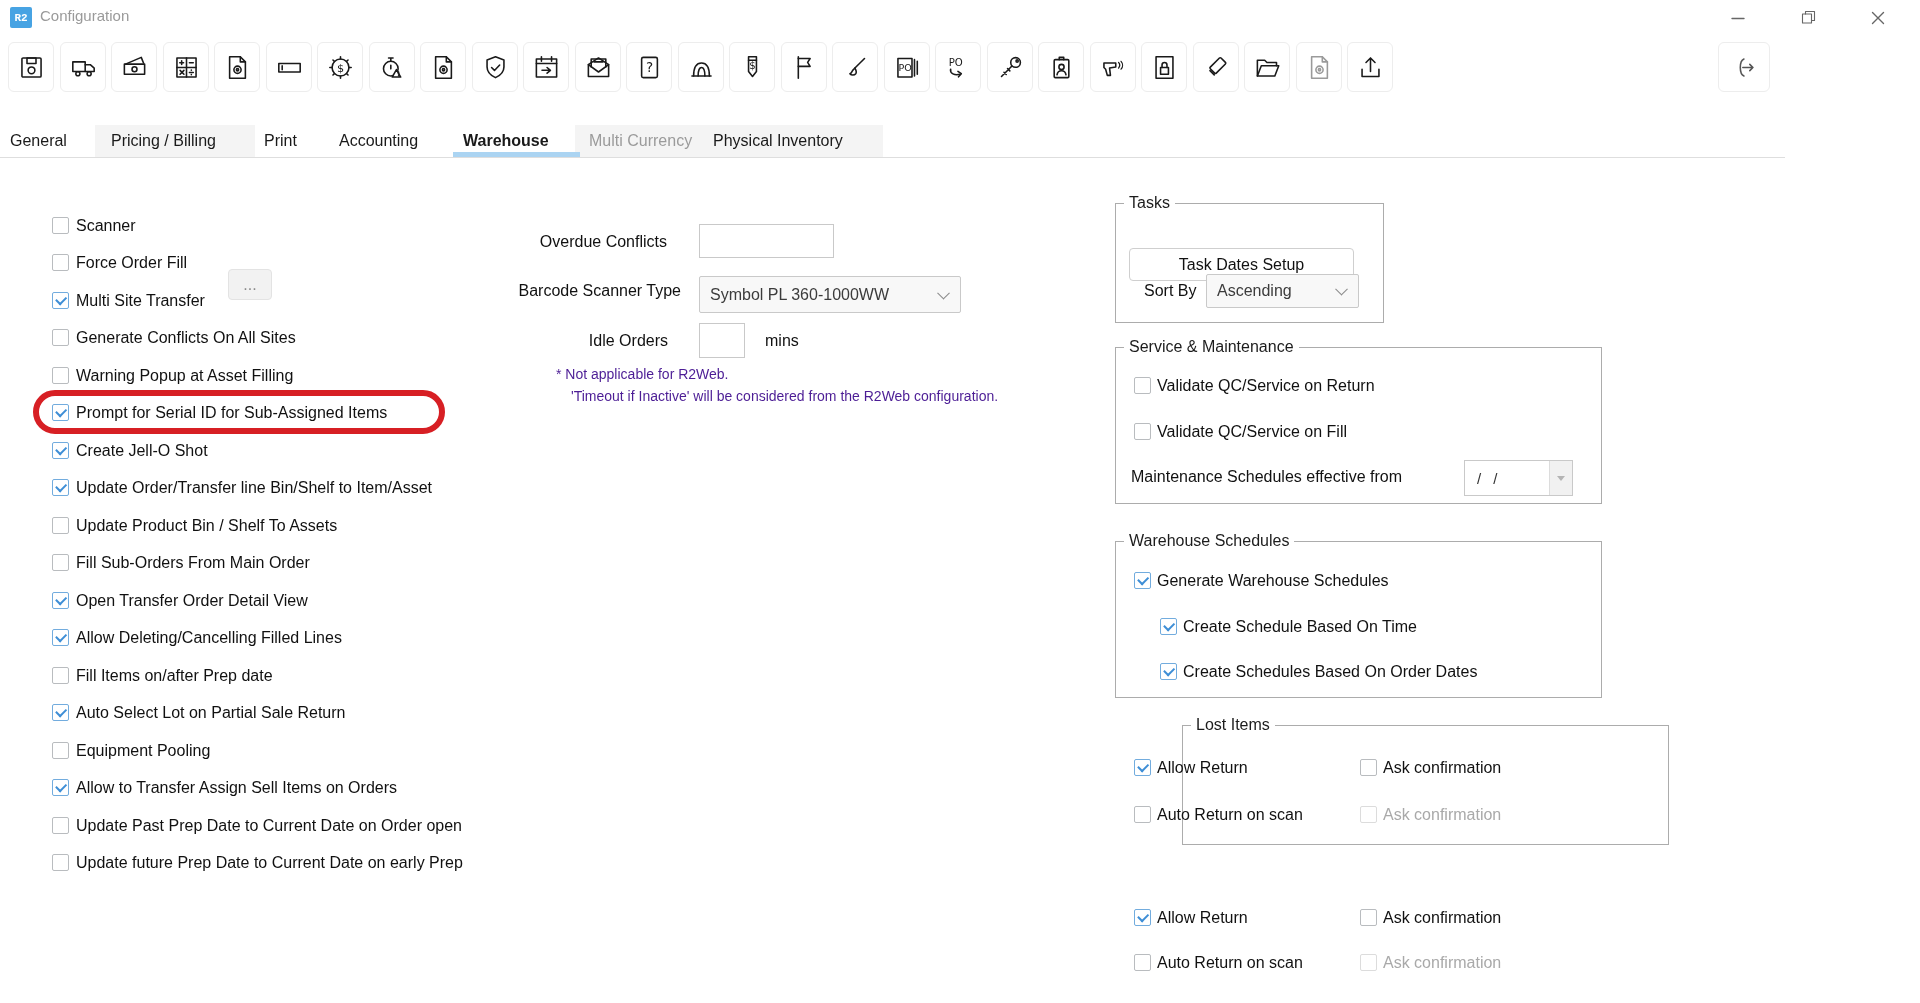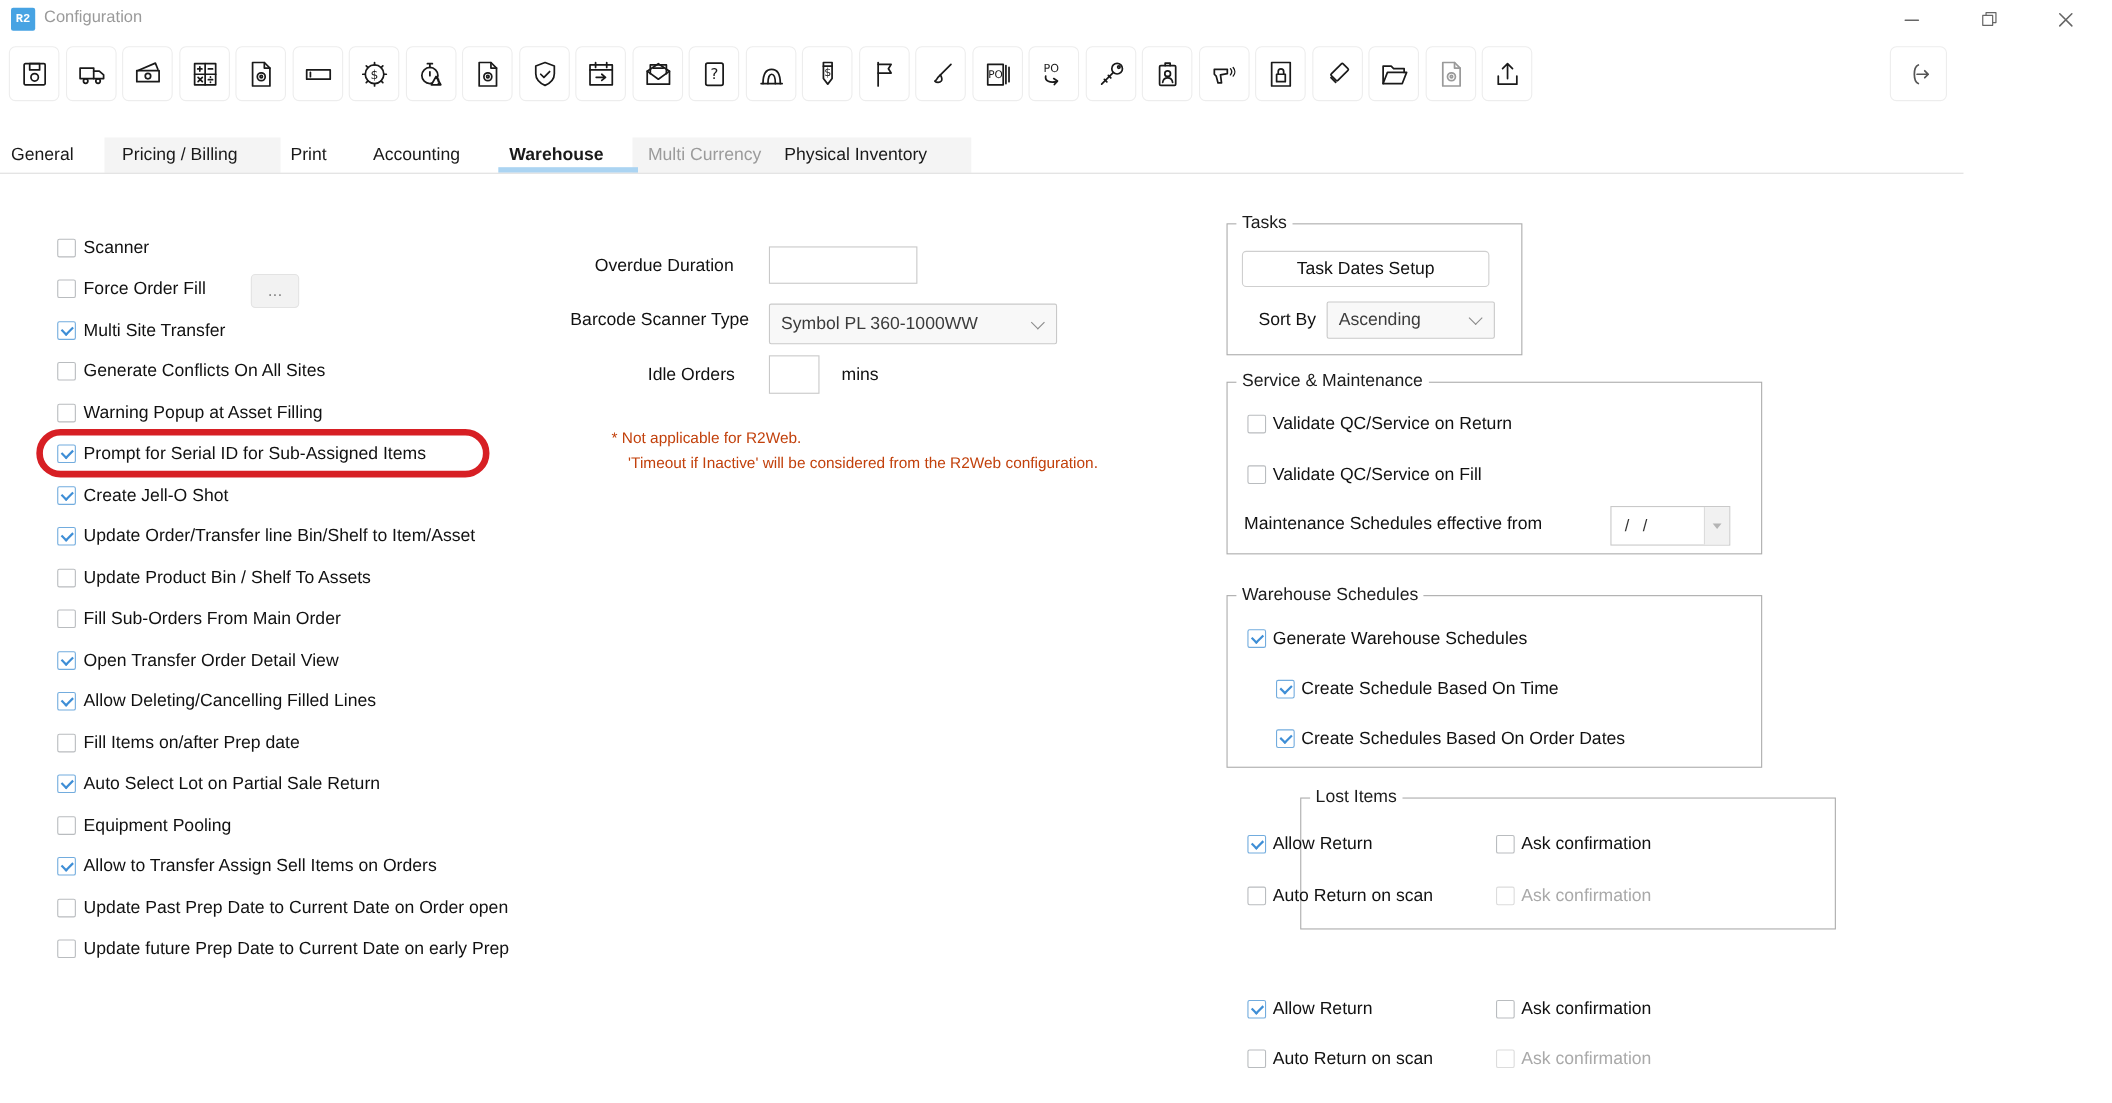--- a/index.html
+++ b/index.html
@@ -31,33 +31,33 @@
       border-left:2px solid #3e8ed6;border-bottom:2px solid #3e8ed6;transform:rotate(-45deg);}
   .cb.disabled{border-color:#dcdcdc;cursor:default;}
   .lbl{position:absolute;font-size:16px;color:#111;white-space:nowrap;line-height:22px;}
   .lbl.dim{color:#a9a9a9;}
   .lbl.rt{text-align:right;}
   
   .grp{position:absolute;border:1px solid #acacac;background:#fff;}
   .legend{position:absolute;top:-10px;left:8px;background:#fff;padding:0 5px;font-size:16px;color:#1c1c1c;white-space:nowrap;}
   
   .btn{position:absolute;background:#fff;border:1px solid #cfcfcf;border-radius:4px;font-size:16px;color:#111;
-       display:flex;align-items:center;justify-content:center;font-family:inherit;cursor:pointer;}
+       display:flex;align-items:center;justify-content:center;font-family:inherit;cursor:pointer;margin-top:20px;}
   .inp{position:absolute;background:#fff;border:1px solid #c9c9c9;box-sizing:border-box;font-size:16px;padding:0 8px;font-family:inherit;}
   .dd{position:absolute;background:#f8f8f8;border:1px solid #c9c9c9;border-radius:2px;box-sizing:border-box;
       display:flex;align-items:center;padding:0 10px;font-size:16px;color:#3c3c3c;cursor:pointer;}
   .chev{position:absolute;right:12px;top:50%;width:8px;height:8px;border-right:1.6px solid #8b8b8b;border-bottom:1.6px solid #8b8b8b;
         transform:translateY(-70%) rotate(45deg);}
   .datef{position:absolute;background:#fff;border:1px solid #c9c9c9;box-sizing:border-box;font-size:15px;color:#333;
          display:flex;align-items:center;padding-left:12px;letter-spacing:4px;}
   .dar{position:absolute;right:0;top:0;bottom:0;width:22px;background:#f1f1f1;border-left:1px solid #dcdcdc;
        display:flex;align-items:center;justify-content:center;}
   .dar::after{content:"";width:0;height:0;border-left:4.5px solid transparent;border-right:4.5px solid transparent;border-top:5.5px solid #b4b4b4;}
   #red-ring{position:absolute;left:33px;top:390px;width:412px;height:44px;border:6px solid #d71f24;border-radius:26px;box-sizing:border-box;pointer-events:none;}
-  .note{position:absolute;font-size:14px;color:#c2410c;white-space:nowrap;margin-top:24px;}
+  .note{position:absolute;font-size:14px;color:#4c1d95;white-space:nowrap;}
 </style>
 </head>
 <body>
 
 <div id="app">
 
   <div id="titlebar">
     <div id="logo">R2</div>
     <div id="wtitle">Configuration</div>
     <button class="winbtn" style="left:1715px">
@@ -317,21 +317,21 @@
     <span class="lbl" style="left:76px;top:740px">Equipment Pooling</span>
   <span class="cb checked" style="left:52px;top:779px"></span>
     <span class="lbl" style="left:76px;top:777px">Allow to Transfer Assign Sell Items on Orders</span>
   <span class="cb" style="left:52px;top:817px"></span>
     <span class="lbl" style="left:76px;top:815px">Update Past Prep Date to Current Date on Order open</span>
   <span class="cb" style="left:52px;top:854px"></span>
     <span class="lbl" style="left:76px;top:852px">Update future Prep Date to Current Date on early Prep</span>
 
   <div id="red-ring"></div>
 
-  <span class="lbl rt" style="left:500px;top:231px;width:167px">Overdue Duration</span>
+  <span class="lbl rt" style="left:500px;top:231px;width:167px">Overdue Conflicts</span>
   <input class="inp" style="left: 699px; top: 224px; width: 135px; height: 34px;" value="">
   <span class="lbl rt" style="left:480px;top:280px;width:201px">Barcode Scanner Type</span>
   <div class="dd" style="left:699px;top:276px;width:262px;height:37px">
       <span>Symbol PL 360-1000WW</span>
       <span class="chev"></span>
     </div>
   <span class="lbl rt" style="left:500px;top:330px;width:168px">Idle Orders</span>
   <input class="inp" style="left: 699px; top: 323px; width: 46px; height: 35px;" value="">
   <span class="lbl" style="left:765px;top:330px">mins</span>
   <span class="note" style="left:556px;top:366px">* Not applicable for R2Web.</span>

